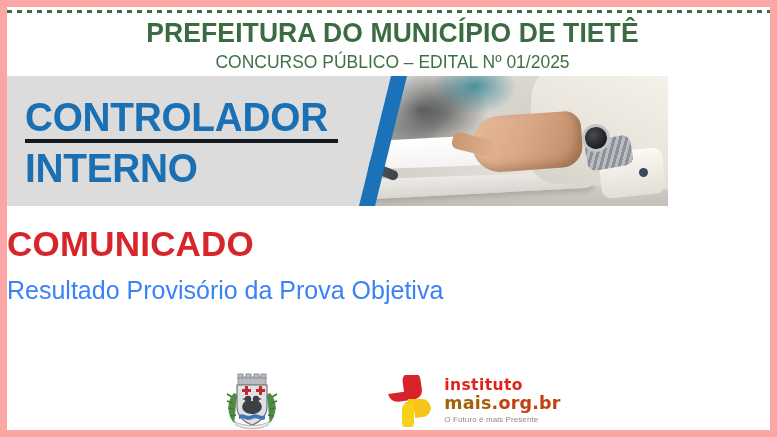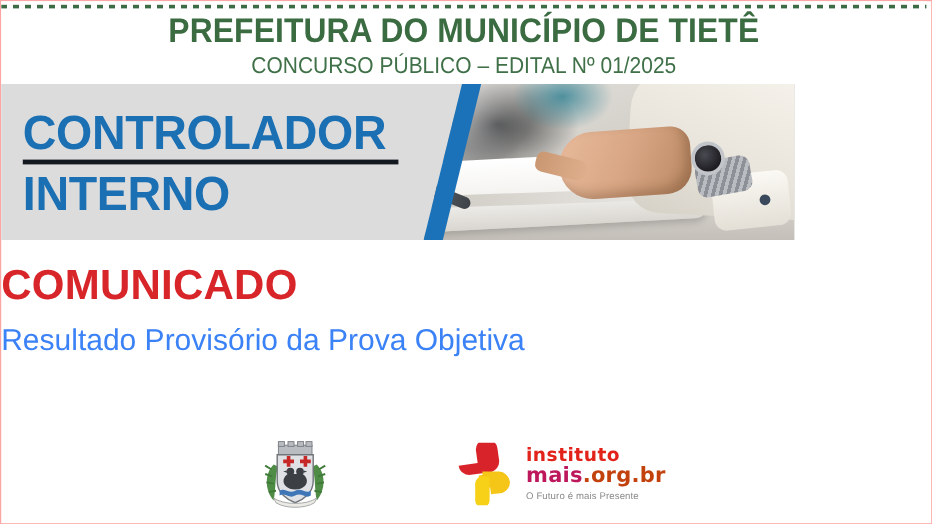--- a/index.html
+++ b/index.html
@@ -11,21 +11,21 @@
     font-family: "Liberation Sans", sans-serif;
   }
 
   #page {
     position: relative;
     width: 777px;
     height: 437px;
     overflow: hidden;
     background: #ffffff;
     box-sizing: border-box;
-    border: 1px solid #fca5a5;
+    border: 7px solid #fca5a5;
   }
 
   
   .header {
     position: absolute;
     left: 0;
     top: 0;
     width: 771px;
     height: 69px;
     background: #ffffff;
@@ -368,21 +368,21 @@
     letter-spacing: 0.4px;
     font-family: "DejaVu Sans", sans-serif;
   }
   .mais-l2 {
     font-size: 17.5px;
     font-weight: bold;
     letter-spacing: 0.2px;
     font-family: "DejaVu Sans", sans-serif;
     margin-top: 1px;
   }
-  .mais-l2 .red { color: #be185d; }
+  .mais-l2 .red { color: #a16207; }
   .mais-l2 .orange { color: #c2410c; }
   .mais-tag {
     font-size: 8px;
     color: #8a8a8a;
     margin-top: 4px;
     letter-spacing: 0.1px;
     font-family: "Liberation Sans", sans-serif;
   }
 </style>
 </head>

